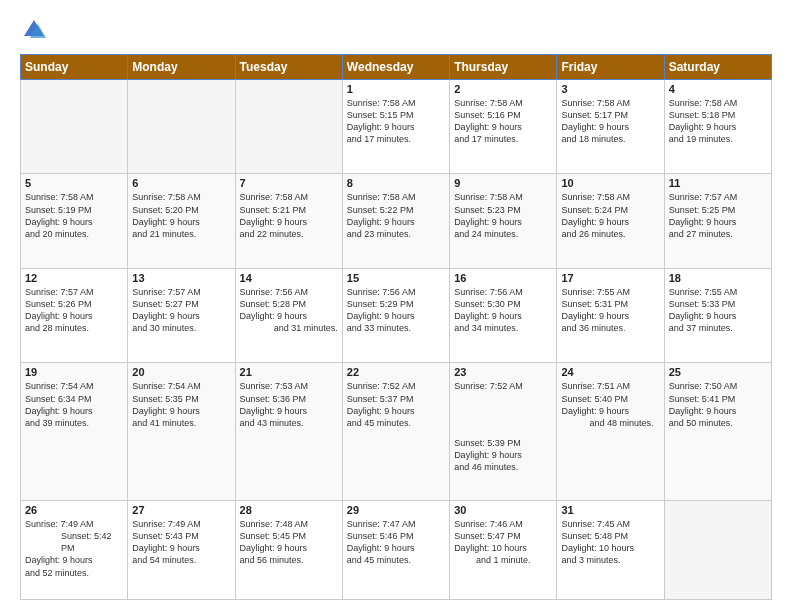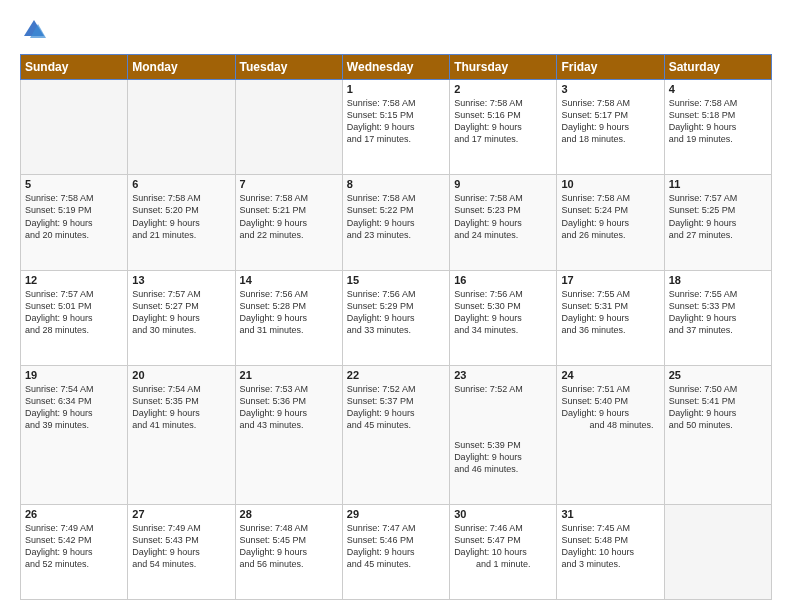--- a/index.html
+++ b/index.html
@@ -246,41 +246,41 @@
               <span style="display: block;">Daylight: 9 hours</span>
               <span style="display: block;">and 27 minutes.</span>
             </div>
           </td>
         </tr>
         <tr class="row-odd">
           <td>
             <span class="day-number">12</span>
             <div class="cell-text">
               <span style="display: block;">Sunrise: 7:57 AM</span>
-              <span style="display: block;">Sunset: 5:01 PM</span>
+              <span style="display: block;">Sunset: 5:26 PM</span>
               <span style="display: block;">Daylight: 9 hours</span>
               <span style="display: block;">and 28 minutes.</span>
             </div>
           </td>
           <td>
             <span class="day-number">13</span>
             <div class="cell-text">
               <span style="display: block;">Sunrise: 7:57 AM</span>
               <span style="display: block;">Sunset: 5:27 PM</span>
               <span style="display: block;">Daylight: 9 hours</span>
               <span style="display: block;">and 30 minutes.</span>
             </div>
           </td>
           <td>
             <span class="day-number">14</span>
             <div class="cell-text">
               <span style="display: block;">Sunrise: 7:56 AM</span>
               <span style="display: block;">Sunset: 5:28 PM</span>
               <span style="display: block;">Daylight: 9 hours</span>
-              <span style="display: block;">and 31 minutes.</span>
+              <span style="display: block; text-align: right;">and 31 minutes.</span>
             </div>
           </td>
           <td>
             <span class="day-number">15</span>
             <div class="cell-text">
               <span style="display: block;">Sunrise: 7:56 AM</span>
               <span style="display: block;">Sunset: 5:29 PM</span>
               <span style="display: block;">Daylight: 9 hours</span>
               <span style="display: block;">and 33 minutes.</span>
             </div>
@@ -376,21 +376,21 @@
               <span style="display: block;">Daylight: 9 hours</span>
               <span style="display: block;">and 50 minutes.</span>
             </div>
           </td>
         </tr>
         <tr class="row-odd">
           <td>
             <span class="day-number">26</span>
             <div class="cell-text">
               <span style="display: block;">Sunrise: 7:49 AM</span>
-              <span style="display: block;">Sunset: 5:42 PM</span>
+              <span style="display: block; margin-left: 36px;">Sunset: 5:42 PM</span>
               <span style="display: block;">Daylight: 9 hours</span>
               <span style="display: block;">and 52 minutes.</span>
             </div>
           </td>
           <td>
             <span class="day-number">27</span>
             <div class="cell-text">
               <span style="display: block;">Sunrise: 7:49 AM</span>
               <span style="display: block;">Sunset: 5:43 PM</span>
               <span style="display: block;">Daylight: 9 hours</span>

